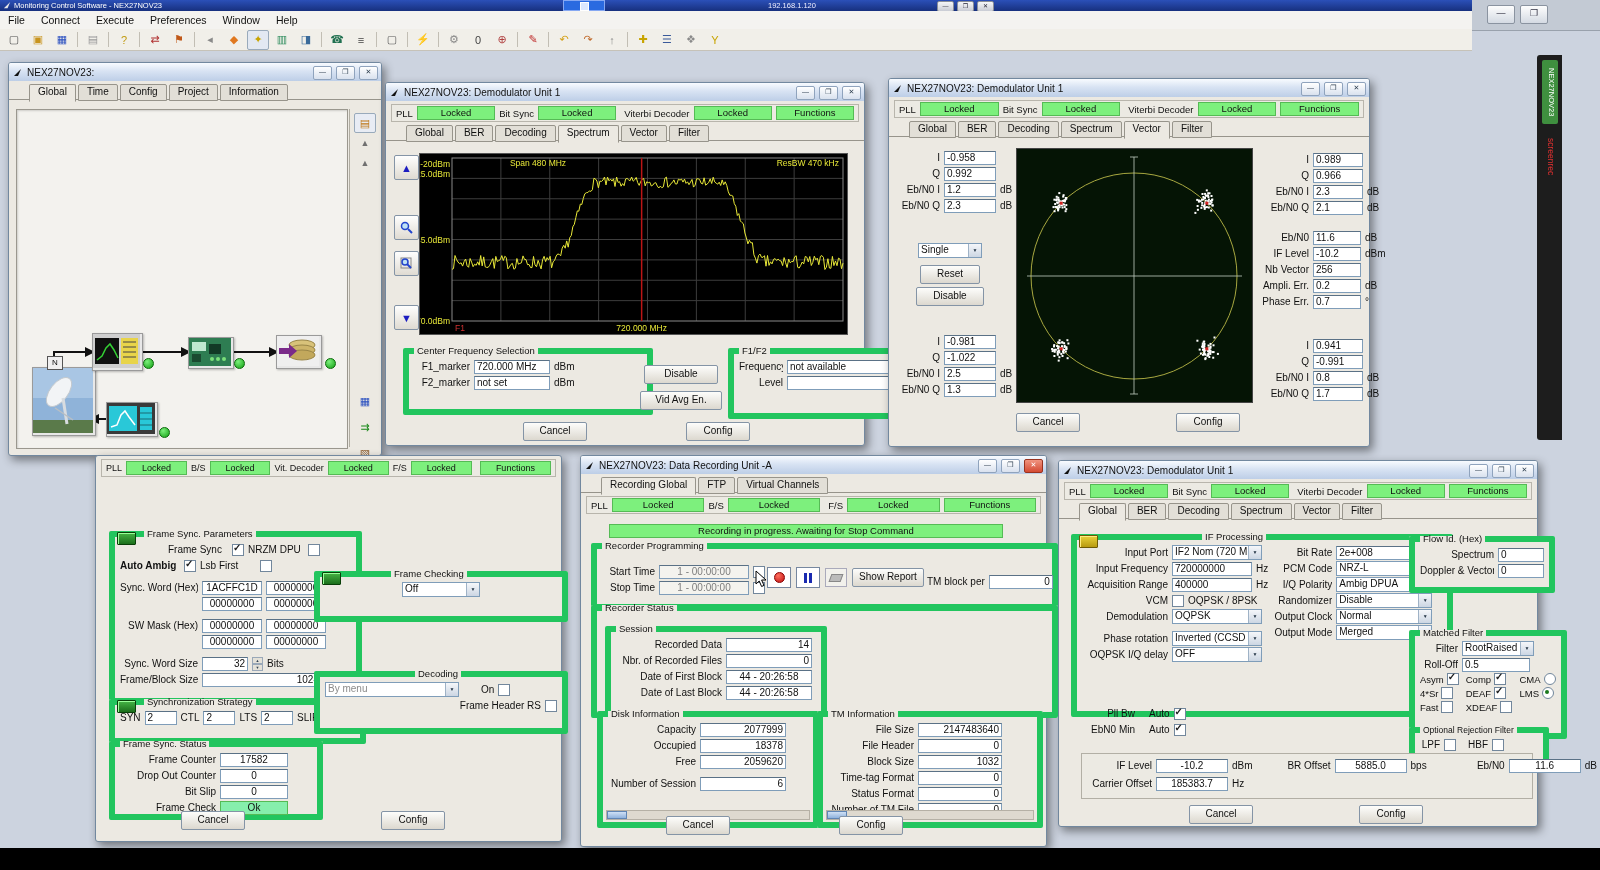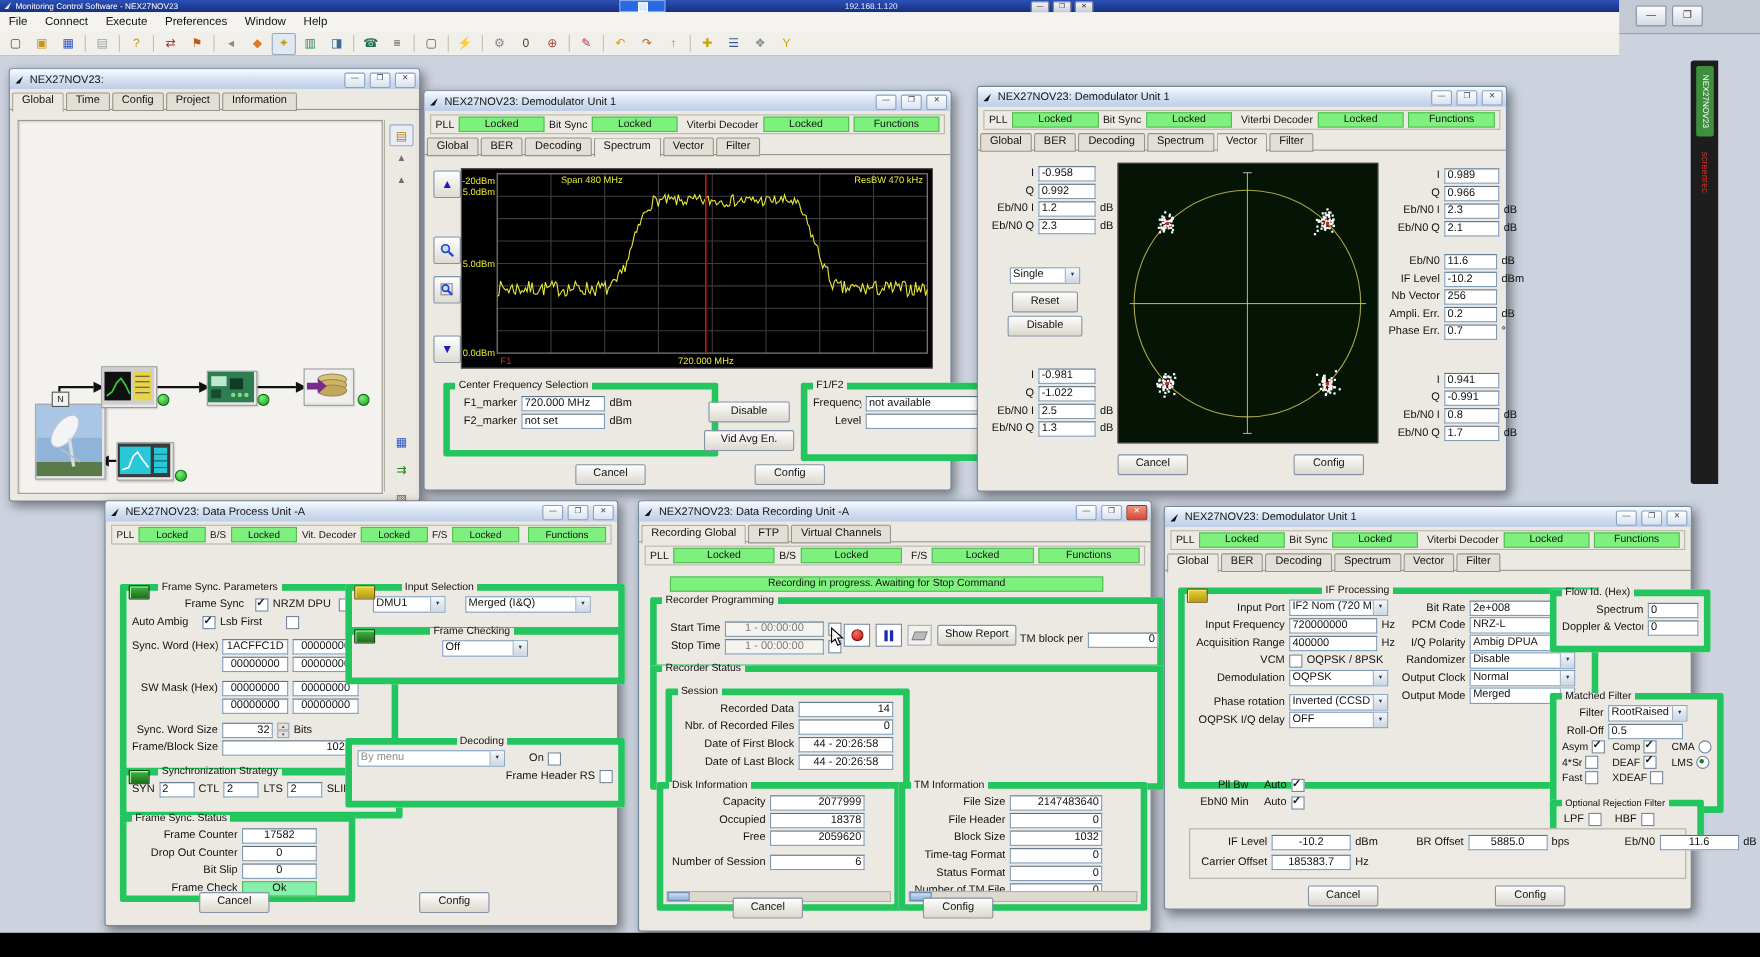--- a/index.html
+++ b/index.html
@@ -32,21 +32,21 @@
     background:linear-gradient(#f8fbff,#d8e3f3 45%,#bdcee7);border-radius:2px 2px 0 0;font-size:10px}
   .ttext{flex:1;white-space:nowrap;overflow:hidden}
   .wbtn{width:17px;height:12px;border:1px solid #8fa3bd;border-radius:2px;background:linear-gradient(#ffffff,#d9e1ee);
     font-size:7px;line-height:10px;text-align:center;color:#345}
   .wbtn.red{background:linear-gradient(#f0937f,#d44a33);border-color:#99321f;color:#fff}
   .statusrow{display:flex;align-items:center;gap:4px;font-size:9.5px;margin:3px 5px 0;border:1px solid #b8b5ac;background:#eceae3;height:16px;padding:0 4px;white-space:nowrap}
   .slabel{white-space:nowrap}
   .chip{background:#7df07d;border:1px solid #55bb55;text-align:center;height:12px;line-height:12px;padding:0 3px;overflow:hidden}
   .chip.c86{width:86px}.chip.c74{width:74px}.chip.c62{width:62px}
   .spacer{flex:1}
-  .tabsrow{display:flex;padding:0 2px;margin-top:3px;position:relative;height:16px}
+  .tabsrow{display:flex;padding:0 20px;margin-top:3px;position:relative;height:16px}
   .tabsrow::after{content:"";position:absolute;left:0;right:0;bottom:0;height:1px;background:#97948b}
   .tab{position:relative;z-index:1;font-size:10px;padding:1px 8px 0;margin-right:2px;border:1px solid #97948b;border-radius:2px 2px 0 0;background:#e2dfd7;height:14px;white-space:nowrap}
   .tab.active{background:#ece9e2;border-bottom-color:#ece9e2;height:15px}
   fieldset{position:absolute;border:6px solid #22c55e;border-radius:2px;margin:0;padding:2px 5px;background:#ece9e2}
   legend{font-size:9.5px;padding:0 3px}
   .frow{display:flex;align-items:center;gap:4px;height:15px;margin:1px 0;font-size:10px;white-space:nowrap}
   .frow.gap{margin-top:7px}
   .flabel{text-align:right;width:var(--lw,86px);overflow:hidden;flex-shrink:0}
   .cblbl{flex-shrink:0}
   .field{background:#fff;border:1px solid #7f9db9;border-top-color:#5a7186;height:12px;line-height:12px;padding:0 2px;width:var(--fw,70px);overflow:hidden;flex-shrink:0}
@@ -707,29 +707,20 @@
         <span class="flabel">Eb/N0 Q</span>
         <span class="field">1.7</span>
         <span class="funit">dB</span>
       </div>
     </div>
   <div class="btn" style="left:127px;top:334px;width:62px">Cancel</div>
   <div class="btn" style="left:287px;top:334px;width:62px">Config</div>
 </div>
 
 <div class="win" id="w4" style="left:95px;top:455px;width:465px;height:385px;z-index:4">
-  <div class="titlebar">
-    <svg width="10" height="10" viewBox="0 0 10 10">
-        <path d="M1 8 L8 1 L5 8 Z" fill="#111"></path>
-      </svg>
-    <span class="ttext">NEX27NOV23: Data Process Unit -A</span>
-    <span class="wbtn">—</span>
-    <span class="wbtn">❐</span>
-    <span class="wbtn">✕</span>
-  </div>
   <div class="statusrow" style="font-size:9px">
       <span class="slabel">PLL</span>
       <span class="chip c62">Locked</span>
       <span class="slabel">B/S</span>
       <span class="chip c62">Locked</span>
       <span class="slabel">Vit. Decoder</span>
       <span class="chip c62">Locked</span>
       <span class="slabel">F/S</span>
       <span class="chip c62">Locked</span>
       <span class="spacer"></span>
@@ -739,21 +730,21 @@
     <span class="uicon" style="left:2px;top:-7px"></span>
     <legend style="margin-left:24px">Frame Sync. Parameters</legend>
     <div style="--lw:78px;--fw:54px">
         <div class="frow">
           <span class="cblbl" style="width: 60px; padding-left: 48px;">Frame Sync</span>
           <span class="cbx on"></span>
           <span class="cblbl" style="width: 56px;">NRZM DPU</span>
           <span class="cbx"></span>
         </div>
         <div class="frow">
-          <span class="cblbl" style="width: 60px;">Auto Ambig</span>
+          <span class="cblbl" style="width: 60px; font-weight: bold;">Auto Ambig</span>
           <span class="cbx on"></span>
           <span class="cblbl" style="width: 56px;">Lsb First</span>
           <span class="cbx"></span>
         </div>
         <div class="frow gap">
           <span class="flabel">Sync. Word (Hex)</span>
           <span class="field f-hex c">1ACFFC1D</span>
           <span class="field f-hex c">00000000</span>
         </div>
         <div class="frow">
@@ -816,34 +807,20 @@
         </div>
         <div class="frow">
           <span class="flabel">Bit Slip</span>
           <span class="field c">0</span>
         </div>
         <div class="frow">
           <span class="flabel">Frame Check</span>
           <span class="field grn">Ok</span>
         </div>
       </div>
-  </fieldset>
-  <fieldset style="left:218px;top:72px;width:232px;height:32px">
-    <span class="uicon y" style="left:2px;top:-7px"></span>
-    <legend style="margin-left:40px">Input Selection</legend>
-    <div class="frow">
-      <span class="selbox" style="--sw:64px;margin-left:14px">
-          <span class="selv">DMU1</span>
-          <span class="selarr">▼</span>
-        </span>
-      <span class="selbox" style="--sw:112px;margin-left:14px">
-          <span class="selv">Merged (I&amp;Q)</span>
-          <span class="selarr">▼</span>
-        </span>
-    </div>
   </fieldset>
   <fieldset style="left:218px;top:112px;width:232px;height:38px">
     <span class="uicon" style="left:2px;top:-7px"></span>
     <legend style="margin-left:66px">Frame Checking</legend>
     <div class="frow" style="justify-content:center">
       <span class="selbox" style="--sw:76px">
           <span class="selv">Off</span>
           <span class="selarr">▼</span>
         </span>
     </div>

